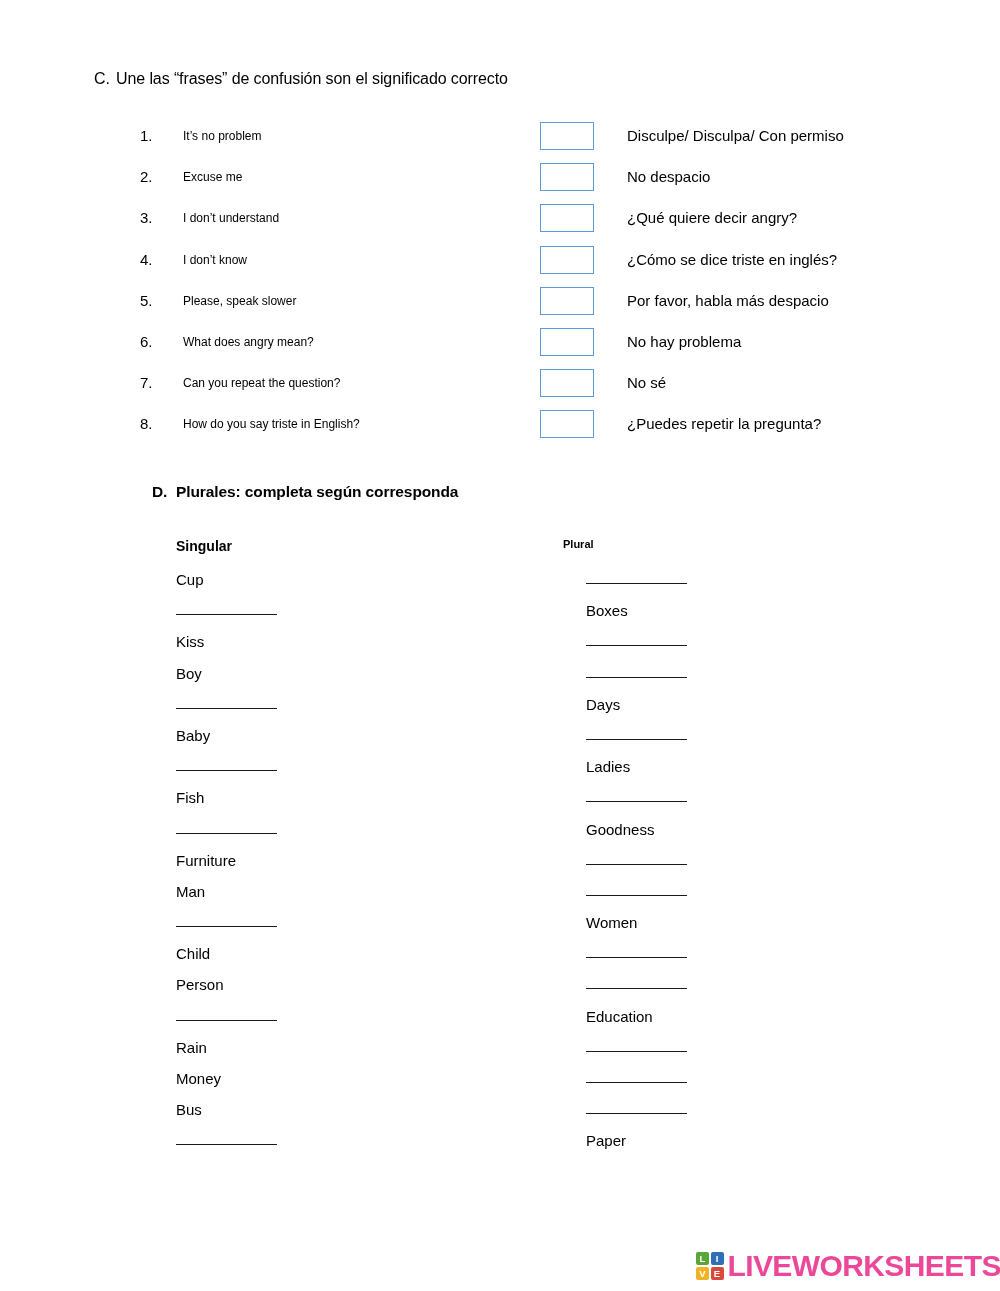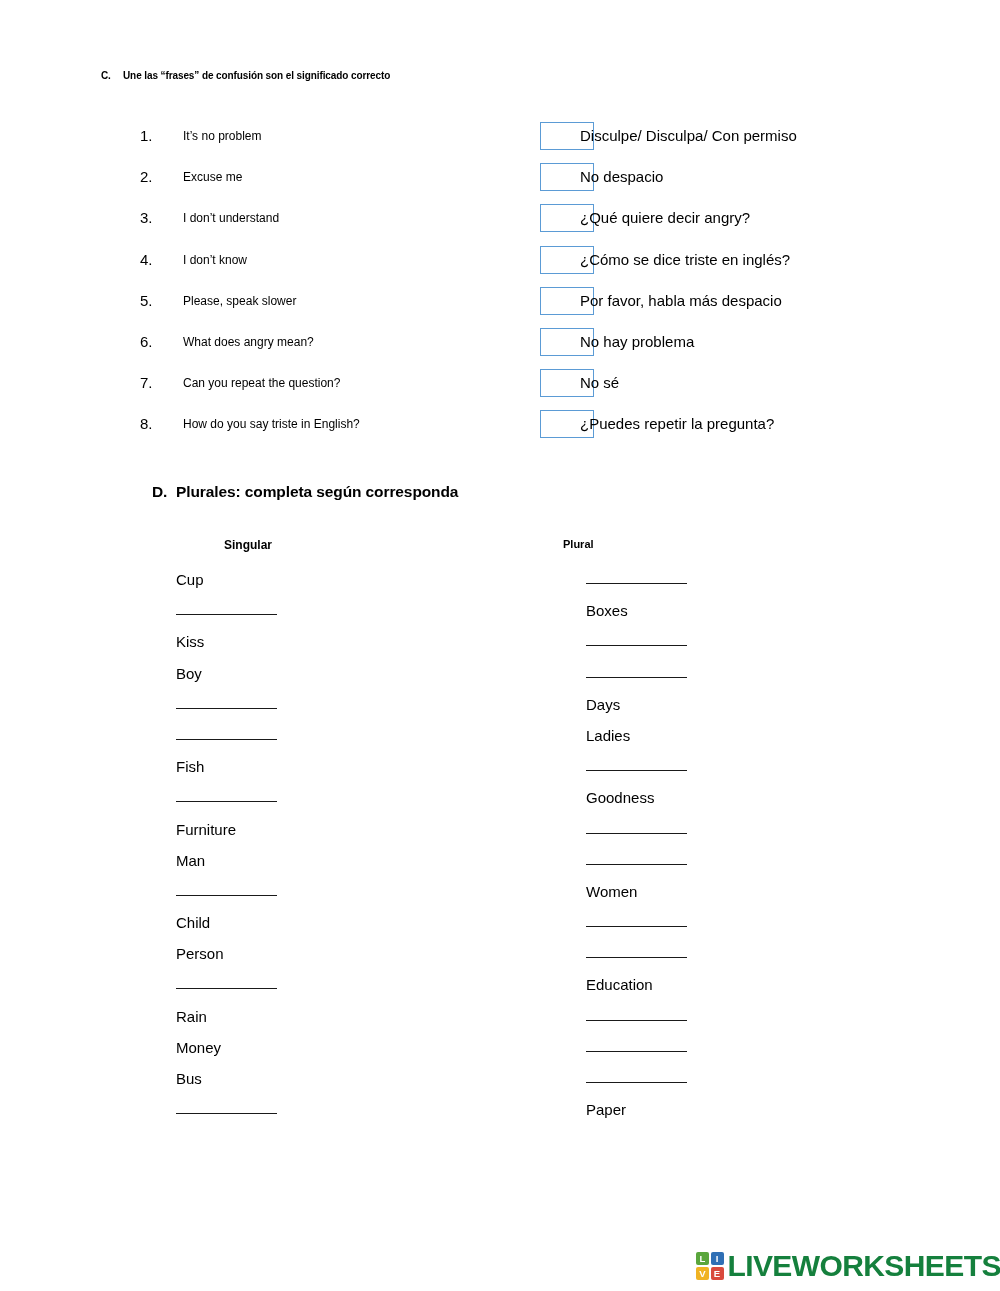--- a/index.html
+++ b/index.html
@@ -19,24 +19,24 @@
 
   .page {
     position: absolute;
     inset: 0;
     background: #ffffff;
   }
 
   
   .section-c-heading {
     position: absolute;
-    left: 101px;
+    left: 94px;
     top: 70px;
-    font-size: 10px;
-    font-weight: bold;
+    font-size: 16px;
+    font-weight: normal;
     letter-spacing: -0.1px;
     white-space: nowrap;
   }
   .section-c-heading .sec-letter {
     display: inline-block;
     width: 22px;
   }
 
   .match-area {
     position: absolute;
@@ -69,21 +69,21 @@
     left: 540px;
     top: -4px;
     width: 54px;
     height: 28px;
     background: #ffffff;
     border: 1.6px solid #5b9bd5;
     cursor: text;
   }
   .match-esp {
     position: absolute;
-    left: 580px;
+    left: 627px;
     top: 0;
     font-size: 15px;
     line-height: 20px;
     white-space: nowrap;
   }
 
   
   .section-d-heading {
     position: absolute;
     left: 152px;
@@ -102,23 +102,22 @@
     position: absolute;
     top: 538px;
     left: 0;
     width: 1000px;
     height: 22px;
   }
   .hdr-singular {
     position: absolute;
     left: 176px;
     top: 0;
-    font-size: 12px;
-    font-weight: bold;
-    margin-left: 48px;
+    font-size: 14px;
+    font-weight: bold;
   }
   .hdr-plural {
     position: absolute;
     left: 563px;
     top: 0;
     font-size: 11px;
     font-weight: bold;
   }
 
   .plural-area {
@@ -270,20 +269,24 @@
       </div>
       <div class="plural-row">
         <span class="cell singular">Boy</span>
         <div class="blank-line plural"></div>
       </div>
       <div class="plural-row">
         <div class="blank-line singular"></div>
         <span class="cell plural">Days</span>
       </div>
       <div class="plural-row">
+        <span class="cell singular">Baby</span>
+        <div class="blank-line plural"></div>
+      </div>
+      <div class="plural-row">
         <div class="blank-line singular"></div>
         <span class="cell plural">Ladies</span>
       </div>
       <div class="plural-row">
         <span class="cell singular">Fish</span>
         <div class="blank-line plural"></div>
       </div>
       <div class="plural-row">
         <div class="blank-line singular"></div>
         <span class="cell plural">Goodness</span>
@@ -330,16 +333,16 @@
       </div>
     </div>
 
   <div class="lw-logo">
     <div class="lw-tiles">
         <div class="lw-tile" style="background: rgb(90, 166, 60);">L</div>
         <div class="lw-tile" style="background: rgb(47, 111, 181);">I</div>
         <div class="lw-tile" style="background: rgb(240, 179, 35);">V</div>
         <div class="lw-tile" style="background: rgb(217, 74, 61);">E</div>
       </div>
-    <span class="lw-wordmark" style="color: #15803d;">LIVEWORKSHEETS</span>
+    <span class="lw-wordmark" style="color: #ec4899;">LIVEWORKSHEETS</span>
   </div>
 
 </div>
 
 </body></html>

